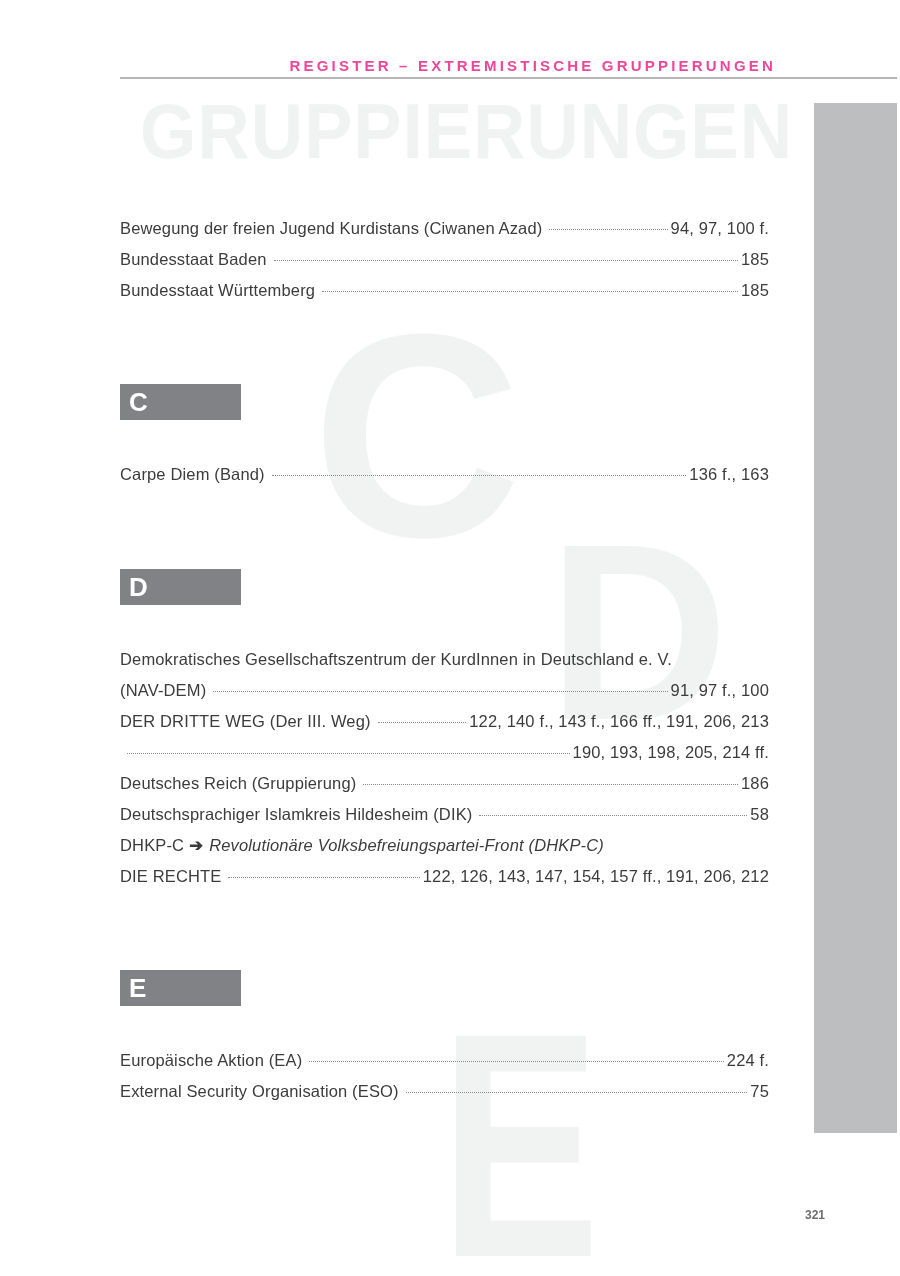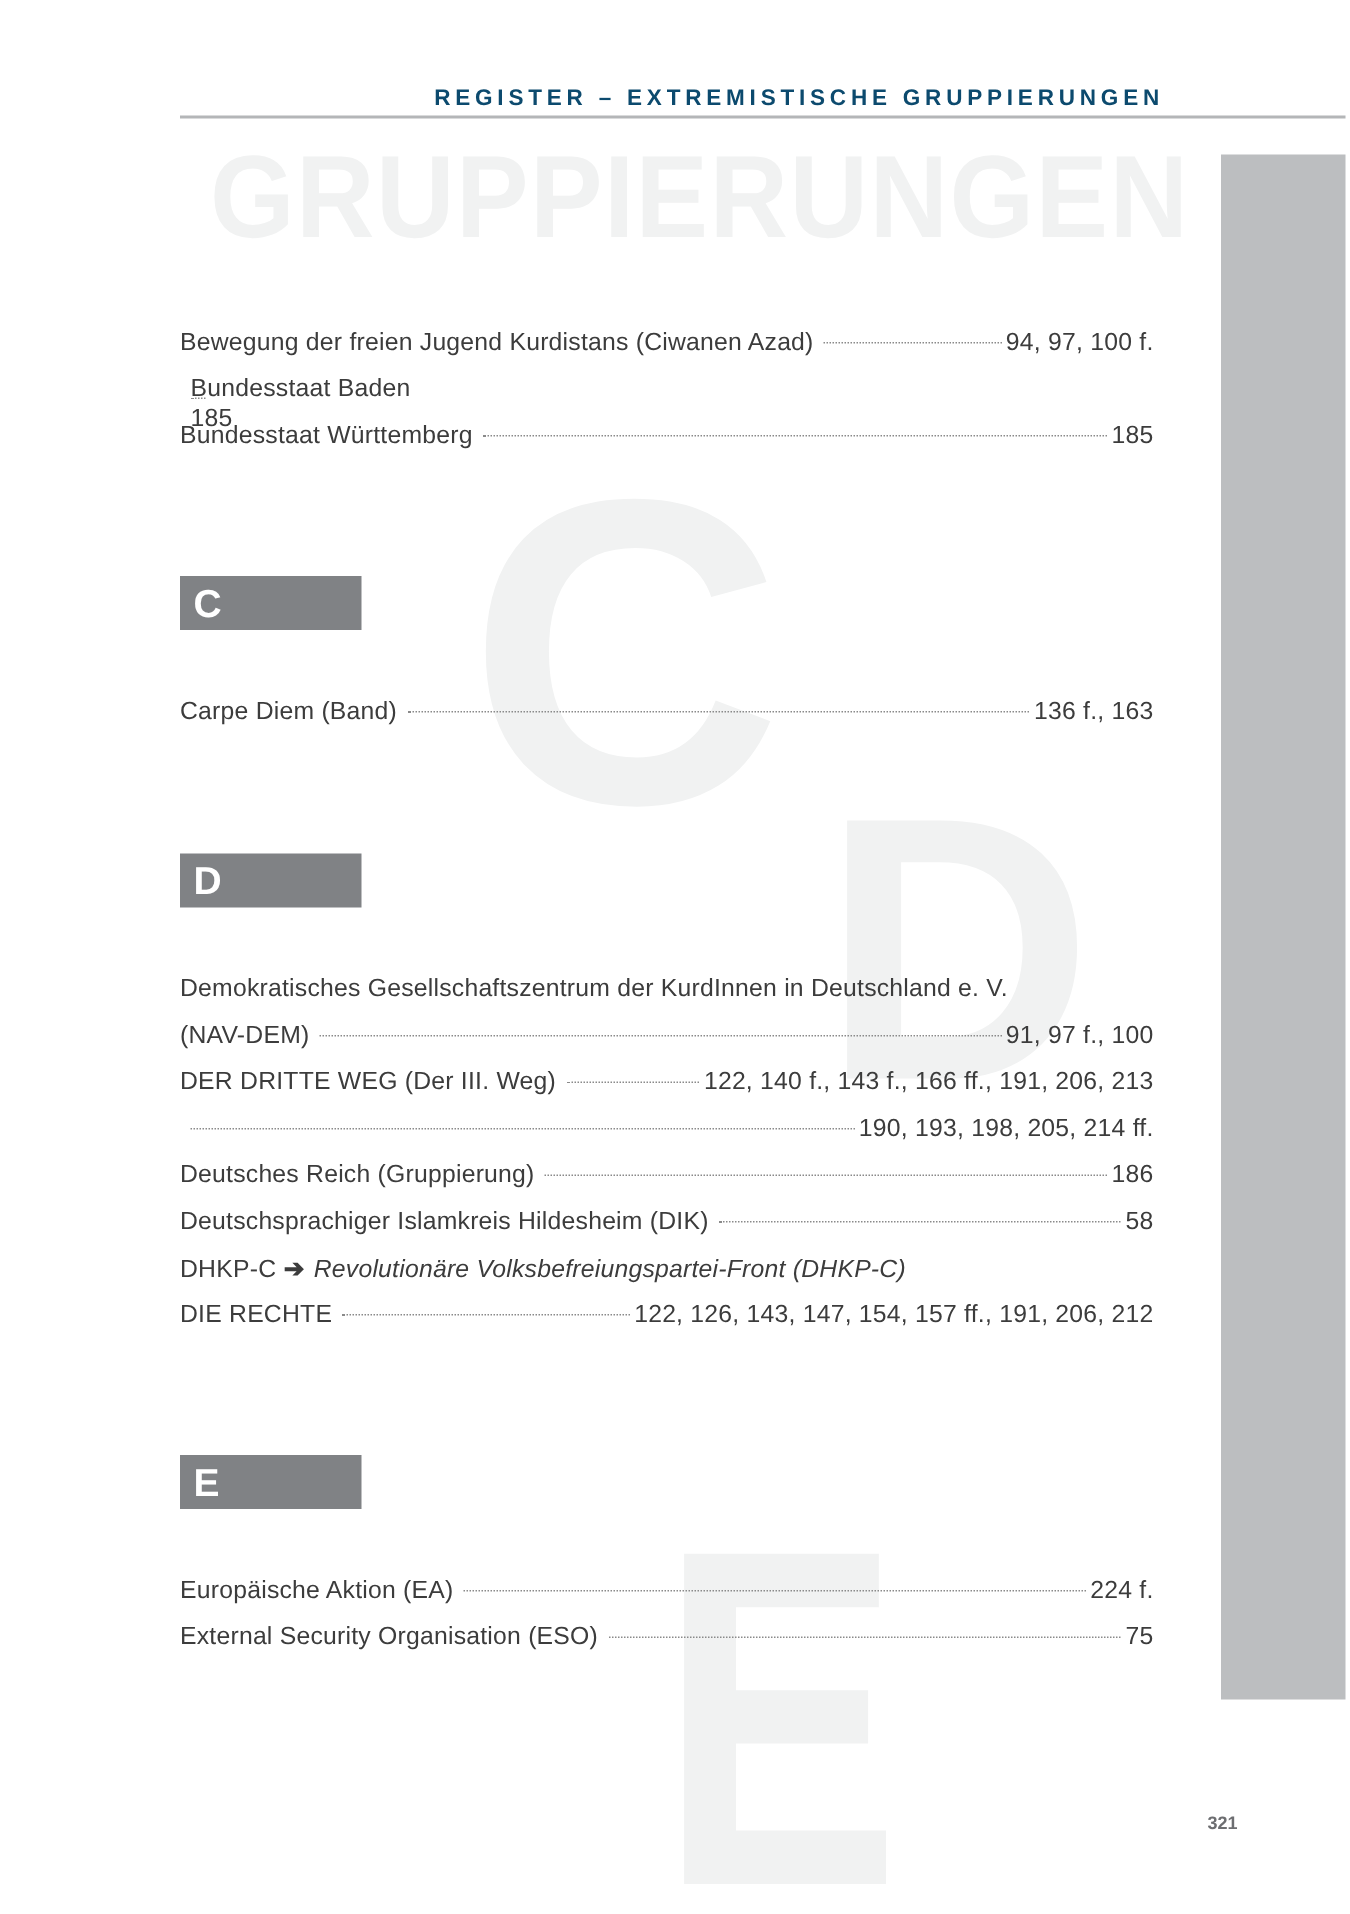--- a/index.html
+++ b/index.html
@@ -1,19 +1,19 @@
 <!DOCTYPE html>
 <html><head>
 <meta charset="utf-8">
 <style>
   html, body { margin: 0; padding: 0; background: #ffffff; }
   body { width: 900px; height: 1276px; position: relative; overflow: hidden;
          font-family: "Liberation Sans", sans-serif; color: #3c3c3c; }
   .running-head { position: absolute; left: 120px; top: 57px; width: 656px; text-align: right;
-                  font-size: 15px; font-weight: bold; letter-spacing: 3.2px; color: #0c4a6e; }
+                  font-size: 15px; font-weight: bold; letter-spacing: 3.2px; color: #ec4899; }
   .head-rule { position: absolute; left: 120px; top: 77px; width: 777px; height: 2px; background: #b4b6b8; }
   .watermark-title { position: absolute; left: 140px; top: 86px; font-size: 78px; font-weight: bold;
                      color: #f1f2f2; letter-spacing: 1px; white-space: nowrap; transform: scaleX(0.93);
                      transform-origin: left top; }
   .side-bar { position: absolute; left: 814px; top: 103px; width: 83px; height: 1030px; background: #bcbec0; }
   .big-letter { position: absolute; font-weight: bold; color: #f1f2f2; line-height: 1; }
   .section-box { position: absolute; left: 120px; width: 121px; height: 36px; background: #808285;
                  color: #ffffff; font-weight: bold; font-size: 26px; line-height: 36px; padding-left: 9px;
                  box-sizing: border-box; }
   .entry { position: absolute; left: 120px; width: 649px; height: 24px; display: flex; align-items: baseline;
@@ -36,21 +36,21 @@
 
 <div class="big-letter" style="left:312px; top:290px; font-size:290px;">C</div>
 <div class="big-letter" style="left:548px; top:508px; font-size:250px;">D</div>
 <div class="big-letter" style="left:440px; top:985px; font-size:320px; transform:scaleX(0.75); transform-origin:left top;">E</div>
 
 <div class="entry" style="top:219px;">
   <span class="name">Bewegung der freien Jugend Kurdistans (Ciwanen Azad)</span>
   <span class="leader"></span>
   <span class="pages"><span>94, 97, 100 f.</span></span>
 </div>
-<div class="entry" style="top:250px;flex-direction:column;">
+<div class="entry" style="top:250px;">
   <span class="name">Bundesstaat Baden</span>
   <span class="leader"></span>
   <span class="pages"><span>185</span></span>
 </div>
 <div class="entry" style="top:281px;">
   <span class="name">Bundesstaat Württemberg</span>
   <span class="leader"></span>
   <span class="pages"><span>185</span></span>
 </div>
 

